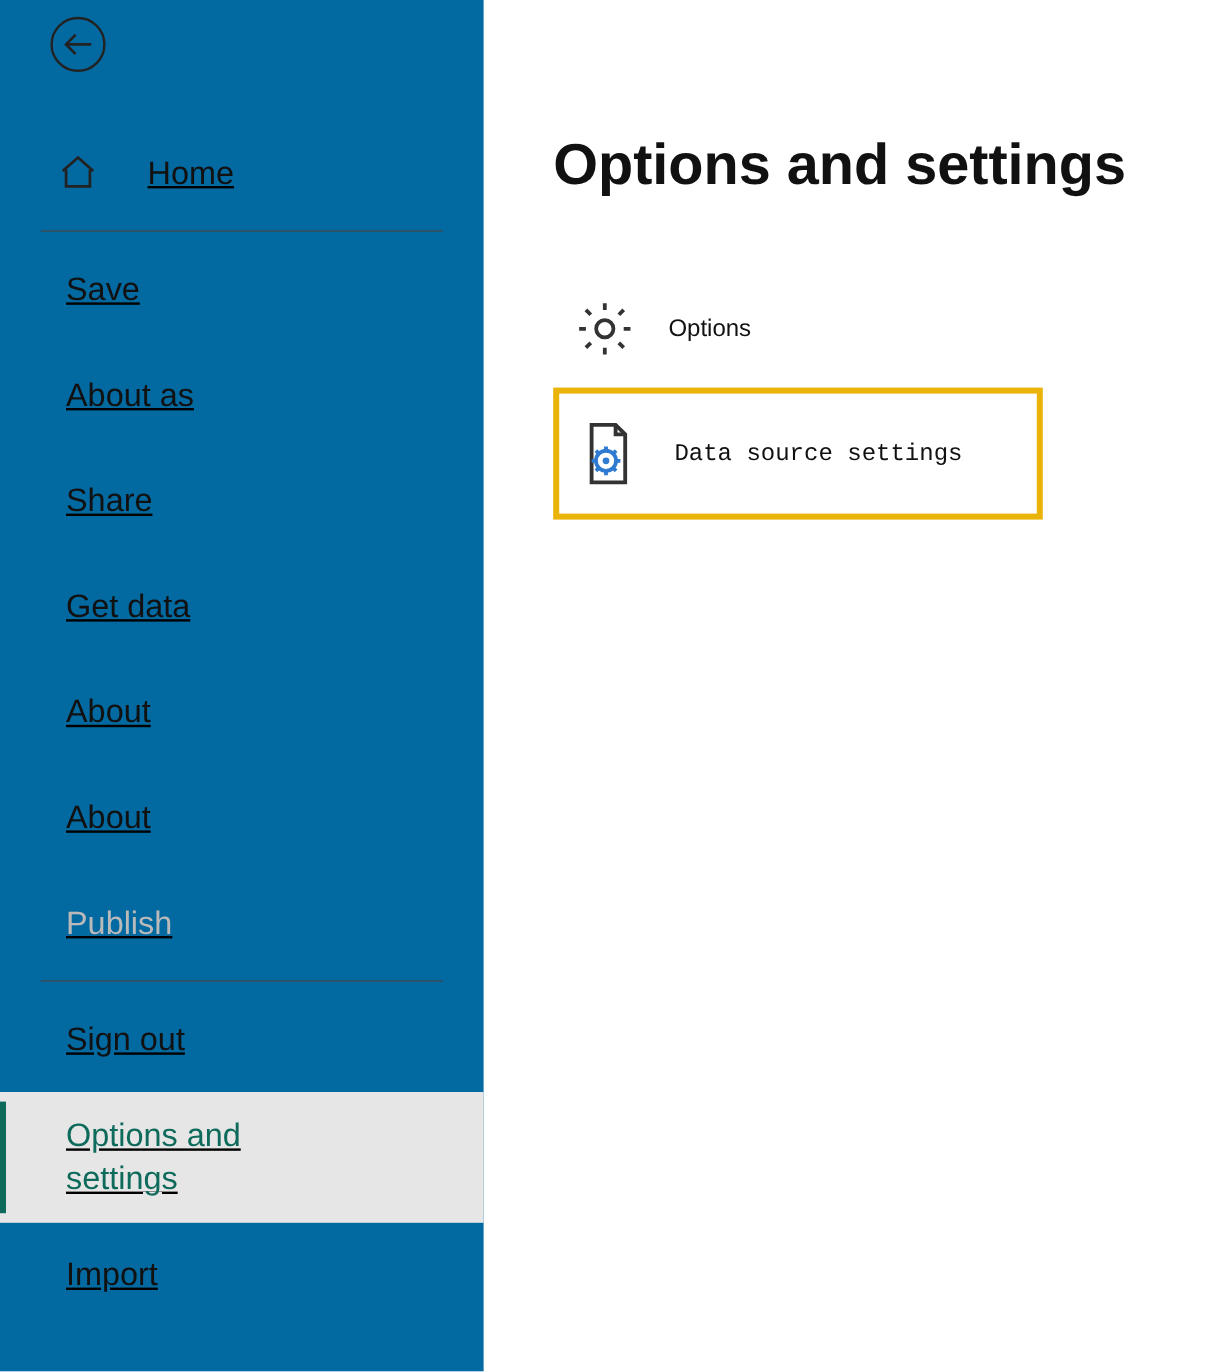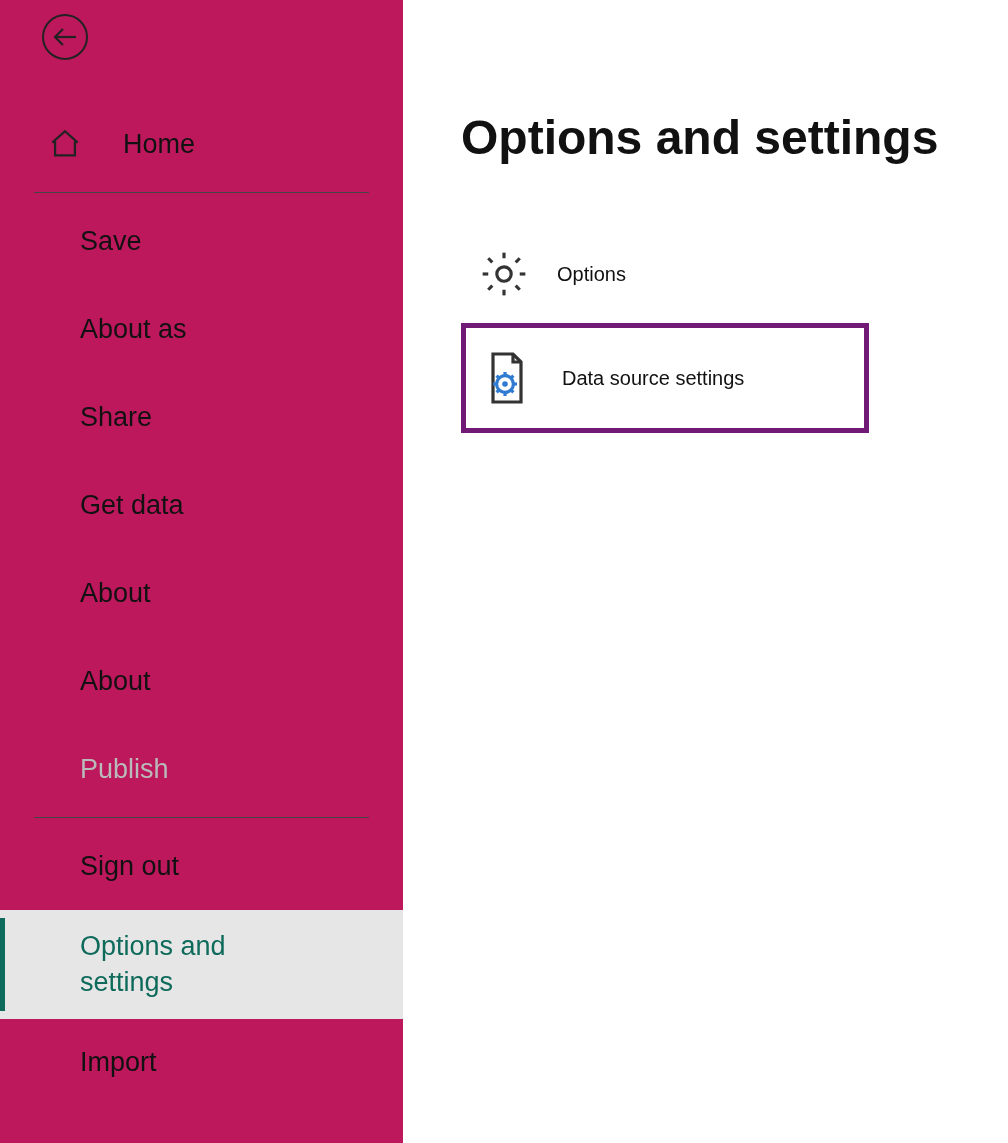--- a/index.html
+++ b/index.html
@@ -6,24 +6,25 @@
     body {
       font-family: "Segoe UI", Arial, sans-serif;
       width: 1008px;
       height: 1143px;
       display: flex;
       background: #fff;
       overflow: hidden;
     }
     .sidebar {
       width: 403px;
-      background: #be185d;
+      background: #0369a1;
       display: flex;
       flex-direction: column;
       padding-top: 14px;
+      text-decoration: underline;
     }
     .back-btn {
       width: 46px;
       height: 46px;
       border: 2px solid #222;
       border-radius: 50%;
       margin-left: 42px;
       margin-bottom: 40px;
       display: flex;
       align-items: center;
@@ -33,21 +34,21 @@
     .nav-item {
       display: flex;
       align-items: center;
       padding: 0 0 0 48px;
       height: 88px;
       font-size: 27px;
       color: #111;
       cursor: pointer;
       position: relative;
     }
-    .nav-item.no-icon { padding-left: 80px; }
+    .nav-item.no-icon { padding-left: 55px; }
     .nav-item.disabled { color: #bababa; cursor: default; }
     .nav-item.selected {
       background: #e6e6e6;
       color: #0e6a5b;
     }
     .nav-item.selected::before {
       content: "";
       position: absolute;
       left: 0; top: 8px; bottom: 8px;
       width: 5px;
@@ -88,21 +89,22 @@
       cursor: pointer;
       width: 408px;
     }
     .option-row .opt-icon {
       width: 80px;
       display: flex;
       justify-content: flex-start;
       align-items: center;
     }
     .option-row.highlighted {
-      border: 5px solid #701a75;
+      border: 5px solid #eab308;
+      font-family: Liberation Mono, monospace;
     }
     svg { display: block; }
   </style>
 </head>
 <body>
 
 <div class="sidebar">
 
   <div class="back-btn">
     <svg width="26" height="22" viewBox="0 0 26 22" fill="none" stroke="#222" stroke-width="2.2">

